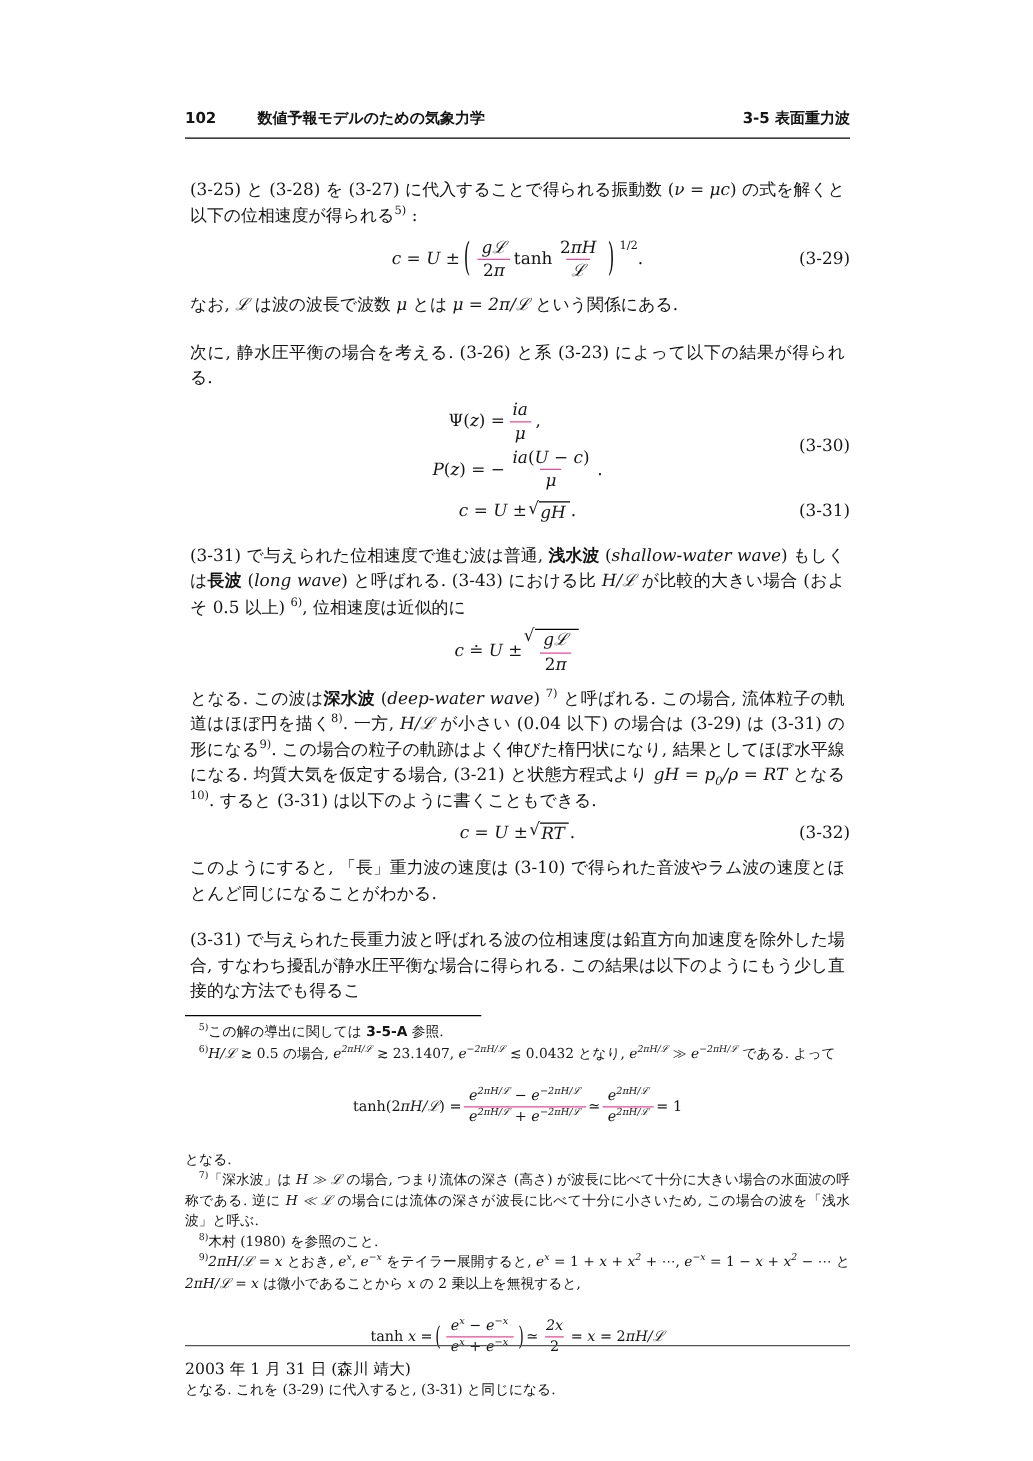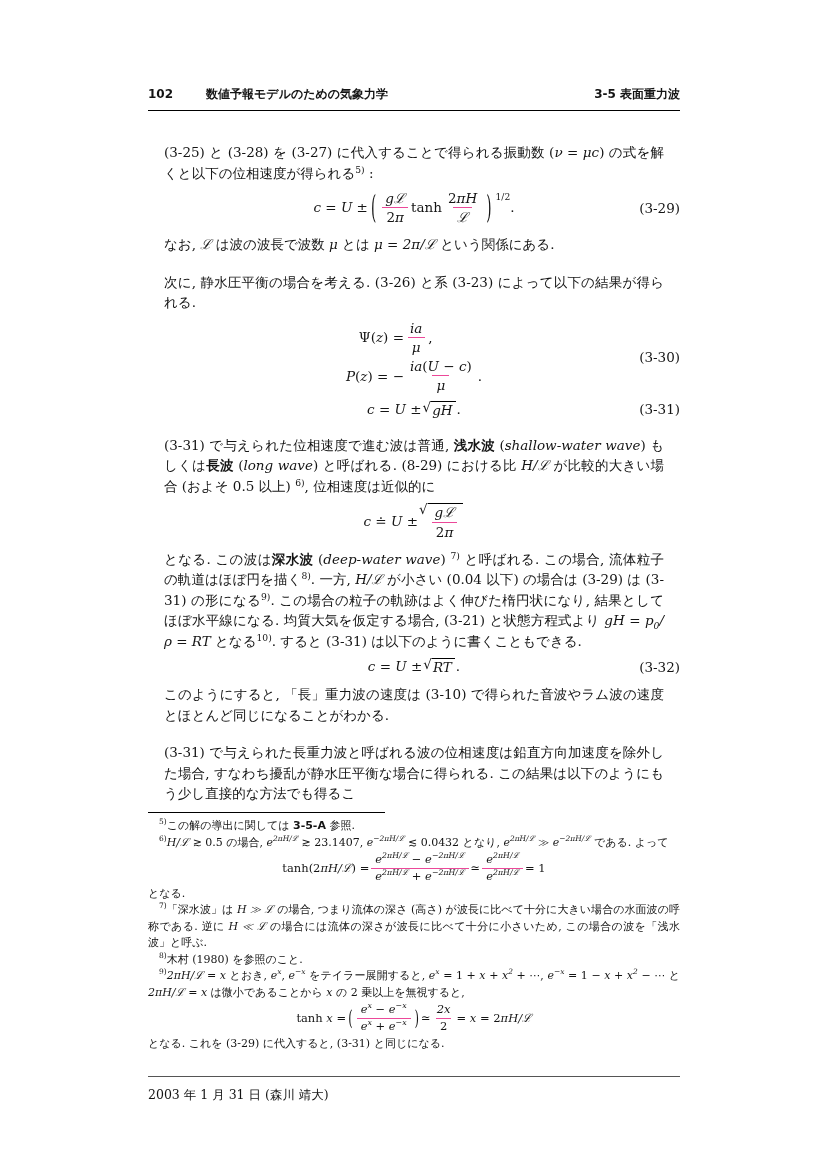--- a/index.html
+++ b/index.html
@@ -16,21 +16,21 @@
     font-family:"DejaVu Sans","Liberation Sans",sans-serif;
     font-weight:700;font-size:12px;
   }
   .header .pgnum{margin-right:33px;}
   .header .sect{margin-left:auto;}
   
   .bodyarea{
     position:absolute;left:148px;top:142px;width:532px;height:676px;overflow:hidden;
     font-size:13.5px;line-height:20.5px;text-align:justify;
   }
-  .para{margin:9px 16px 0;}
+  .para{margin:9px 4px 0;}
   .para.first{margin-top:0;}
   .para.gap{margin-top:17px;}
   
   .m{font-style:italic;}
   .i{font-style:italic;}
   .b{font-weight:700;font-family:"DejaVu Sans","Liberation Sans",sans-serif;}
   .sup{font-size:0.68em;vertical-align:super;line-height:0;}
   .msup{font-size:0.68em;vertical-align:super;font-style:italic;line-height:0;}
   .msub{font-size:0.68em;vertical-align:sub;font-style:italic;line-height:0;}
   
@@ -47,21 +47,21 @@
   .rsign{line-height:1.1;transform:translateY(-1px);}
   .rbody{border-top:1px solid #000;padding:0 3px 0 1px;line-height:1.2;display:inline-flex;align-items:center;}
   .eqalign{display:inline-grid;grid-template-columns:auto auto;align-items:center;row-gap:3px;}
   .eqalign .lhs{justify-self:end;white-space:nowrap;display:inline-flex;align-items:center;}
   .eqalign .rhs{justify-self:start;white-space:nowrap;display:inline-flex;align-items:center;}
   
   .footnotes{position:absolute;left:148px;top:812px;width:532px;font-size:11px;line-height:16.5px;text-align:justify;}
   .fnrule{width:237px;border-top:1px solid #000;margin:0 0 5px;}
   .fn{margin:0;text-indent:1em;}
   .fn.cont{text-indent:0;}
-  .fneq{margin:2px 0;font-size:11.5px;}
+  .fneq{margin:19px 0;font-size:11.5px;}
   
   .footer{position:absolute;left:148px;right:146px;top:1076px;border-top:1px solid #555;padding-top:10px;font-size:12.5px;}
 </style>
 </head>
 <body>
 
 <div class="page">
 
   <div class="header">
     <span class="pgnum">102</span>
@@ -136,21 +136,21 @@
           <span class="rsign">√</span>
           <span class="rbody">
               <span class="m">gH</span>
             </span>
         </span>
         <span><span>.</span></span>
       </span>
       <span class="eqlabel">(3-31)</span>
     </div>
 
-    <p class="para gap"><span>(3-31) で与えられた位相速度で進む波は普通, </span><span class="b">浅水波</span><span> (</span><span class="i">shallow-water wave</span><span>) もしくは</span><span class="b">長波</span><span> (</span><span class="i">long wave</span><span>) と呼ばれる. (8-29) における比 </span><span class="m">H/ℒ</span><span> が比較的大きい場合 (およそ 0.5 以上) </span><span class="sup">6)</span><span>, 位相速度は近似的に</span></p>
+    <p class="para gap"><span>(3-31) で与えられた位相速度で進む波は普通, </span><span class="b">浅水波</span><span> (</span><span class="i">shallow-water wave</span><span>) もしくは</span><span class="b">長波</span><span> (</span><span class="i">long wave</span><span>) と呼ばれる. (3-43) における比 </span><span class="m">H/ℒ</span><span> が比較的大きい場合 (およそ 0.5 以上) </span><span class="sup">6)</span><span>, 位相速度は近似的に</span></p>
 
     <div class="eqwrap">
       <span class="eq">
         <span><span class="m">c</span><span> ≐ </span><span class="m">U</span><span> ± </span></span>
         <span class="sqrt">
           <span class="rsign">√</span>
           <span class="rbody">
             <span class="frac">
               <span class="num"><span class="m">g</span><span class="m">ℒ</span></span>
               <span class="den"><span>2</span><span class="m">π</span></span>

